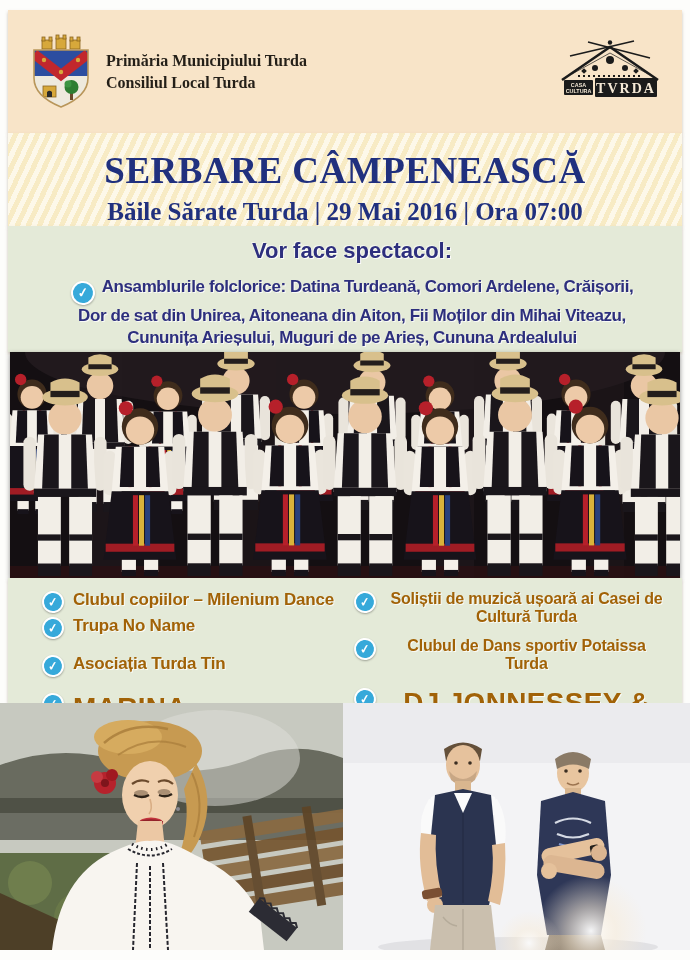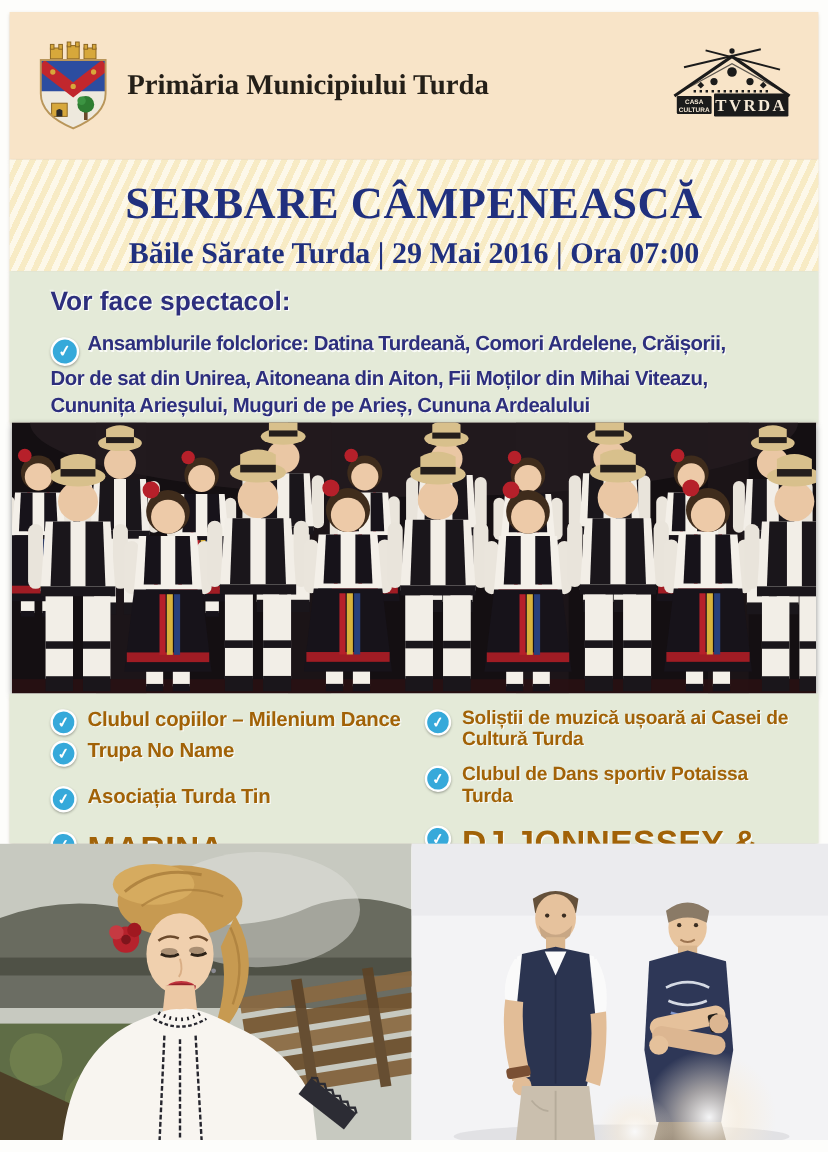--- a/index.html
+++ b/index.html
@@ -4,33 +4,33 @@
 <style>
   html,body{margin:0;padding:0;}
   body{width:690px;height:960px;background:#ffffff;font-family:"Liberation Sans",sans-serif;}
   .poster{position:relative;width:690px;height:960px;background:#fdfdfb;overflow:hidden;}
 
   .band{position:absolute;left:8px;right:8px;box-shadow:0 2px 3px rgba(110,85,55,.35);}
 
   
   .header{top:10px;height:123px;background:#f8e4c8;display:flex;align-items:center;padding:0 22px;box-sizing:border-box;}
   .org{display:flex;align-items:center;gap:14px;}
-  .org-text{font-family:"Liberation Serif",serif;font-weight:bold;font-size:24px;line-height:1.35;color:#241f18;}
+  .org-text{font-family:"Liberation Serif",serif;font-weight:bold;font-size:16px;line-height:1.35;color:#241f18;}
   .venue{margin-left:auto;display:flex;align-items:center;gap:10px;}
   .venue-label{font-family:"Liberation Serif",serif;font-weight:bold;font-size:20px;color:#241f18;}
 
   
   .title-band{top:133px;height:93px;background:#faf0cf;
     background-image:repeating-linear-gradient(115deg,rgba(255,255,255,.55) 0 5px,rgba(240,220,165,.25) 5px 10px);
     text-align:center;box-sizing:border-box;padding-top:10px;}
   .main-title{margin:6px;font-family:Liberation Serif, serif;font-weight:bold;font-size:37px;color:#20307e;letter-spacing:.5px;}
   .sub-title{margin:3px 0 0 0;font-family:"Liberation Serif",serif;font-weight:bold;font-size:25px;color:#20307e;}
 
   
-  .green{background:#e4ead8;}
+  .green{background:#e4ead8;text-align:center;}
   .intro-band{top:226px;height:126px;box-sizing:border-box;padding:12px 20px 0 34px;}
   .intro-heading{margin:0 0 12px 0;font-size:22px;font-weight:bold;color:#2d2f7d;text-shadow:1px 1px 0 rgba(255,255,255,.9),-1px -1px 0 rgba(255,255,255,.55);}
   .ens .line{font-size:17px;font-weight:bold;color:#2d2f7d;letter-spacing:-.4px;line-height:22px;white-space:nowrap;
     text-shadow:1px 1px 0 rgba(255,255,255,.8);}
   .check{display:inline-flex;align-items:center;justify-content:center;width:20px;height:20px;border-radius:50%;
     background:#36a9da;color:#ffffff;font-size:13px;font-weight:bold;border:2px solid #ffffff;
     box-shadow:0 1px 2px rgba(0,0,0,.3);transform:rotate(-8deg);text-shadow:none;letter-spacing:0;}
   .ens .check{vertical-align:-5px;margin-right:7px;}
 
   
@@ -89,20 +89,21 @@
           <rect x="13" y="52" width="13" height="11" fill="#d7a83b" stroke="#8a6420" stroke-width="0.8"></rect>
           <path d="M17,63 L17,58 Q19.5,55.5 22,58 L22,63 Z" fill="#2a2a2a"></path>
           <rect x="40" y="57" width="3" height="9" fill="#6b4a2a"></rect>
           <circle cx="41.5" cy="53" r="7" fill="#2e7d32"></circle>
             <circle cx="38" cy="50" r="3.5" fill="#3c9442"></circle>
         </g>
         <path d="M4,16 L58,16 L58,44 Q58,62 31,73 Q4,62 4,44 Z" fill="none" stroke="#b9965a" stroke-width="1.6"></path>
       </svg>
       <div class="org-text">
         <div>Primăria Municipiului Turda</div>
+        <div>Consiliul Local Turda</div>
       </div>
     </div>
     <div class="venue">
       <svg width="100" height="64" viewBox="0 0 100 64">
         <g stroke="#1b1b1b" fill="none">
           <path d="M2,40 L50,7 L98,40" stroke-width="2.6"></path>
           <path d="M12,34 L50,13 L88,34" stroke-width="1" opacity=".7"></path>
           <line x1="10" y1="16" x2="74" y2="1" stroke-width="1.6"></line>
           <line x1="28" y1="2" x2="90" y2="18" stroke-width="1.6"></line>
           <path d="M18,36 L82,36" stroke-width="2" stroke-dasharray="2,3"></path>

